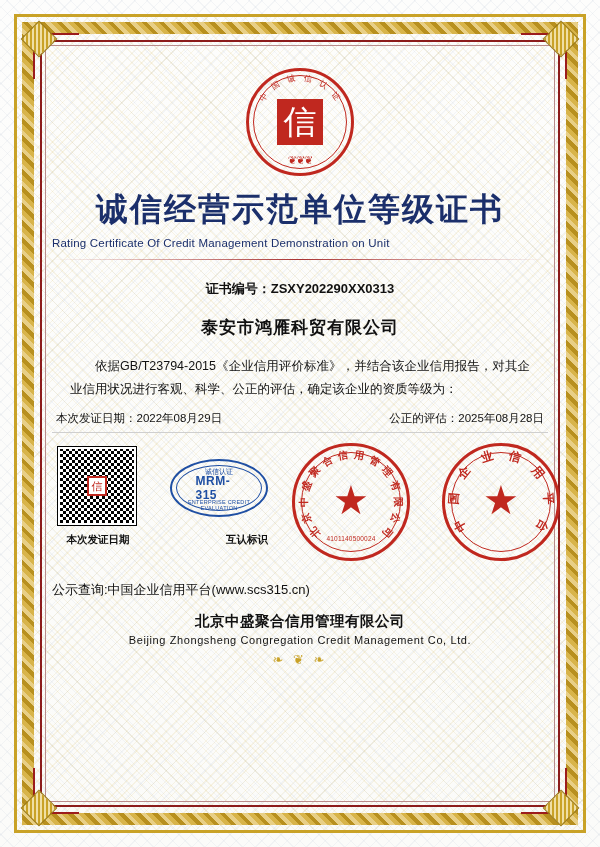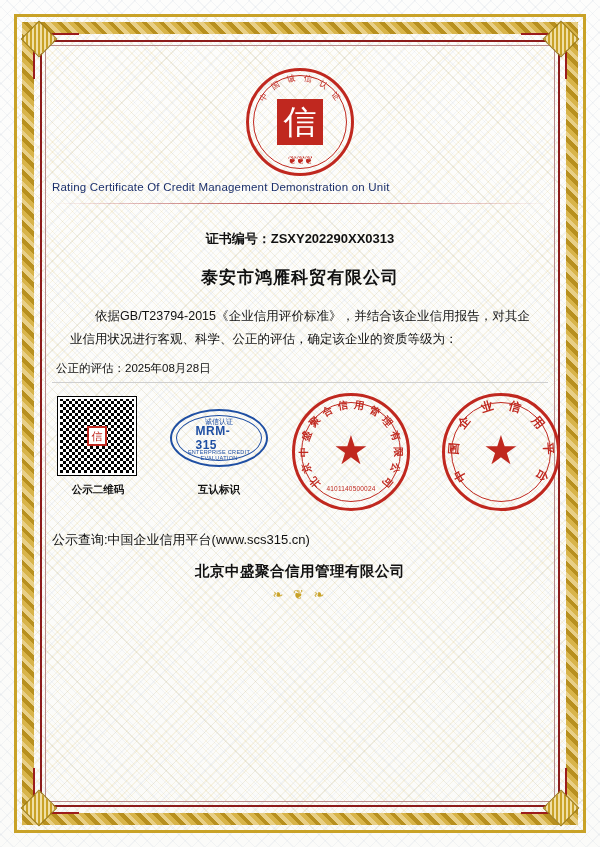--- a/index.html
+++ b/index.html
@@ -147,21 +147,21 @@
     color: #1b2f6b;
     letter-spacing: 0.2px;
   }
   .title-rule {
     margin: 10px auto 0;
     width: 100%; height: 1px;
     background: linear-gradient(to right, rgba(160,30,30,0), #a33, rgba(160,30,30,0));
   }
 
   .cert-no {
-    margin-top: 26px;
+    margin-top: 20px;
     text-align: center;
     font-size: 13px;
     color: #111;
     font-weight: bold;
   }
   .cert-no .label { font-weight: bold; }
 
   .company {
     margin-top: 18px;
     text-align: center;
@@ -274,21 +274,21 @@
     position: absolute;
     left: 0; right: 0; bottom: 4px;
     text-align: center;
     font-size: 5.5px;
     letter-spacing: 0.3px;
   }
   .seal-blue-caption {
     position: absolute;
     left: 118px; top: 90px;
     width: 98px;
-    text-align: center;
+    text-align: right;
     font-size: 10.5px;
     font-weight: bold;
     color: #111;
   }
 
   .seal-red {
     position: absolute;
     top: 0;
     width: 118px; height: 118px;
     border: 3px solid #c0281f;
@@ -390,45 +390,49 @@
             <span style="font-size: 8px; transform: rotate(-11deg) translate(0px, -44px) rotate(0deg) translate(-50%, -50%);">诚</span>
             <span style="font-size: 8px; transform: rotate(11deg) translate(0px, -44px) rotate(0deg) translate(-50%, -50%);">信</span>
             <span style="font-size: 8px; transform: rotate(33deg) translate(0px, -44px) rotate(0deg) translate(-50%, -50%);">认</span>
             <span style="font-size: 8px; transform: rotate(55deg) translate(0px, -44px) rotate(0deg) translate(-50%, -50%);">证</span>
           </div>
         <div class="emblem-center">信</div>
         <div class="emblem-wheat">❦❦❦</div>
       </div>
     </div>
 
+    <div class="title-cn">诚信经营示范单位等级证书</div>
     <div class="title-en">Rating Certificate Of Credit Management Demonstration on Unit</div>
     <div class="title-rule"></div>
 
     <div class="cert-no">
       <span class="label">证书编号：</span><span>ZSXY202290XX0313</span>
     </div>
 
     <div class="company">泰安市鸿雁科贸有限公司</div>
 
     <div class="body-text">依据GB/T23794-2015《企业信用评价标准》，并结合该企业信用报告，对其企业信用状况进行客观、科学、公正的评估，确定该企业的资质等级为：</div>
 
 
     <div class="dates">
       <div>
+        <span>本次发证日期：</span><span>2022年08月29日</span>
+      </div>
+      <div>
         <span>公正的评估：</span><span>2025年08月28日</span>
       </div>
     </div>
     <div class="dates-rule"></div>
 
     <div class="seals">
 
       <div class="qr">
         <div class="qr-logo">信</div>
       </div>
-      <div class="qr-caption">公示二维码</div>
+      <div class="qr-caption">本次发证日期</div>
 
       <div class="seal-blue">
         <div class="inner"></div>
         <div class="top-cn">诚信认证</div>
         <div class="code">MRM-315</div>
         <div class="bot-en">ENTERPRISE CREDIT EVALUATION</div>
       </div>
       <div class="seal-blue-caption">互认标识</div>
 
       <div class="seal-red one">
@@ -468,16 +472,17 @@
         <div class="star">★</div>
       </div>
 
     </div>
 
     <div class="footnotes">
       <div>公示查询:中国企业信用平台(www.scs315.cn)</div>
     </div>
 
     <div class="footer-cn">北京中盛聚合信用管理有限公司</div>
+    <div class="footer-en">Beijing Zhongsheng Congregation Credit Management Co, Ltd.</div>
     <div class="footer-flourish">❧ ❦ ❧</div>
 
   </div>
 </div>
 
 </body></html>

